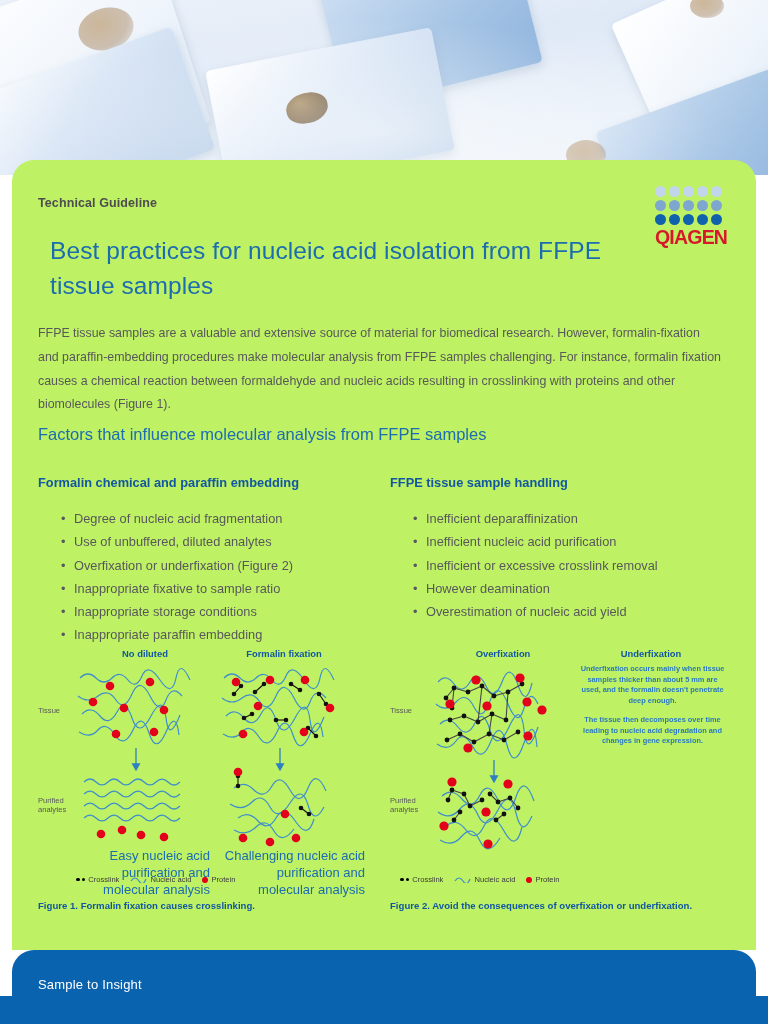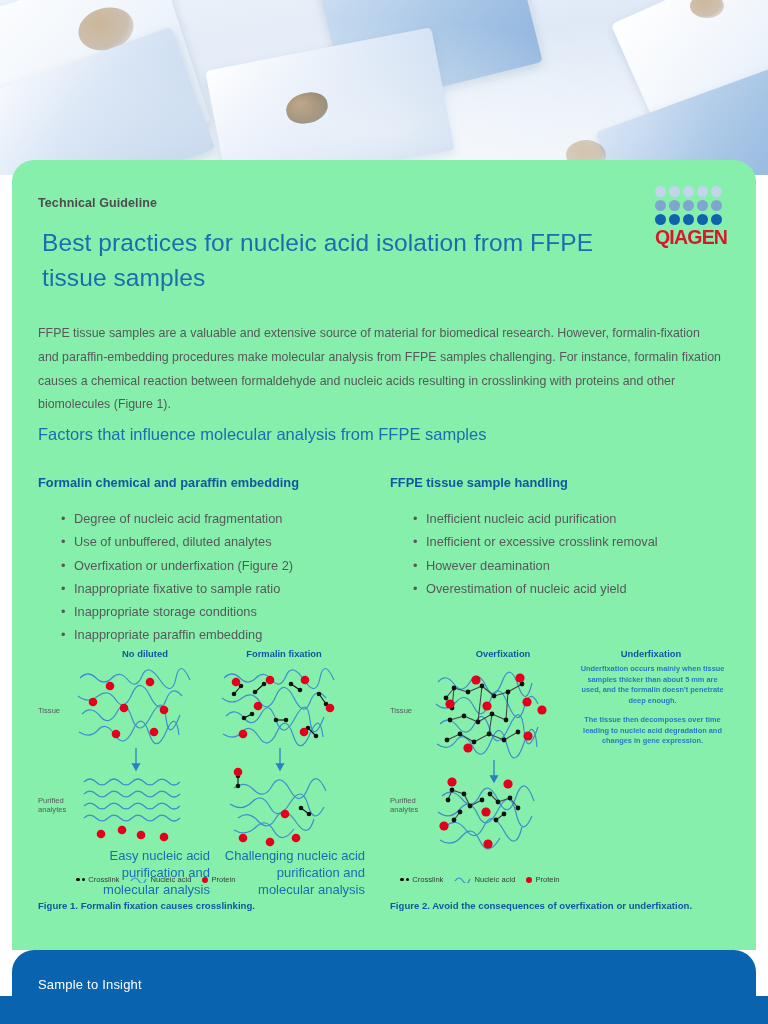--- a/index.html
+++ b/index.html
@@ -51,21 +51,21 @@
     inset: 0;
     background: radial-gradient(ellipse at 50% 75%, rgba(255,255,255,.55) 0%, rgba(255,255,255,0) 60%);
   }
 
   
   #card {
     position: absolute;
     top: 160px; left: 12px;
     width: 744px;
     height: 790px;
-    background: #86efac;
+    background: #bef264;
     border-radius: 22px 22px 0 0;
   }
 
   .eyebrow {
     position: absolute;
     left: 26px; top: 36px;
     font-size: 12.5px;
     font-weight: bold;
     color: #4d4d4f;
     letter-spacing: .1px;
@@ -84,21 +84,21 @@
     font-weight: bold;
     font-size: 19.5px;
     letter-spacing: -0.8px;
     line-height: 1;
     margin-top: 1px;
   }
 
   h1#title {
     position: absolute;
     left: 26px; top: 62px;
-    margin: 4px;
+    margin: 12px;
     width: 600px;
     font-size: 24.5px;
     font-weight: normal;
     line-height: 1.42;
     color: #1c6cb0;
     letter-spacing: .1px;
   }
 
   #intro {
     position: absolute;
@@ -277,20 +277,21 @@
   <ul class="bullets" id="bullets-left">
     <li>Degree of nucleic acid fragmentation</li>
     <li>Use of unbuffered, diluted analytes</li>
     <li>Overfixation or underfixation (Figure 2)</li>
     <li>Inappropriate fixative to sample ratio</li>
     <li>Inappropriate storage conditions</li>
     <li>Inappropriate paraffin embedding</li>
   </ul>
 
   <ul class="bullets" id="bullets-right">
+    <li>Inefficient deparaffinization</li>
     <li>Inefficient nucleic acid purification</li>
     <li>Inefficient or excessive crosslink removal</li>
     <li>However deamination</li>
     <li>Overestimation of nucleic acid yield</li>
   </ul>
 
   <div class="figure" id="figure1">
     <div style="position:relative; height:225px;">
       <div class="fig-col-title" style="position:absolute; left:52px; top:0; width:110px;">No diluted</div>
       <div class="fig-col-title" style="position:absolute; left:186px; top:0; width:120px;">Formalin fixation</div>

